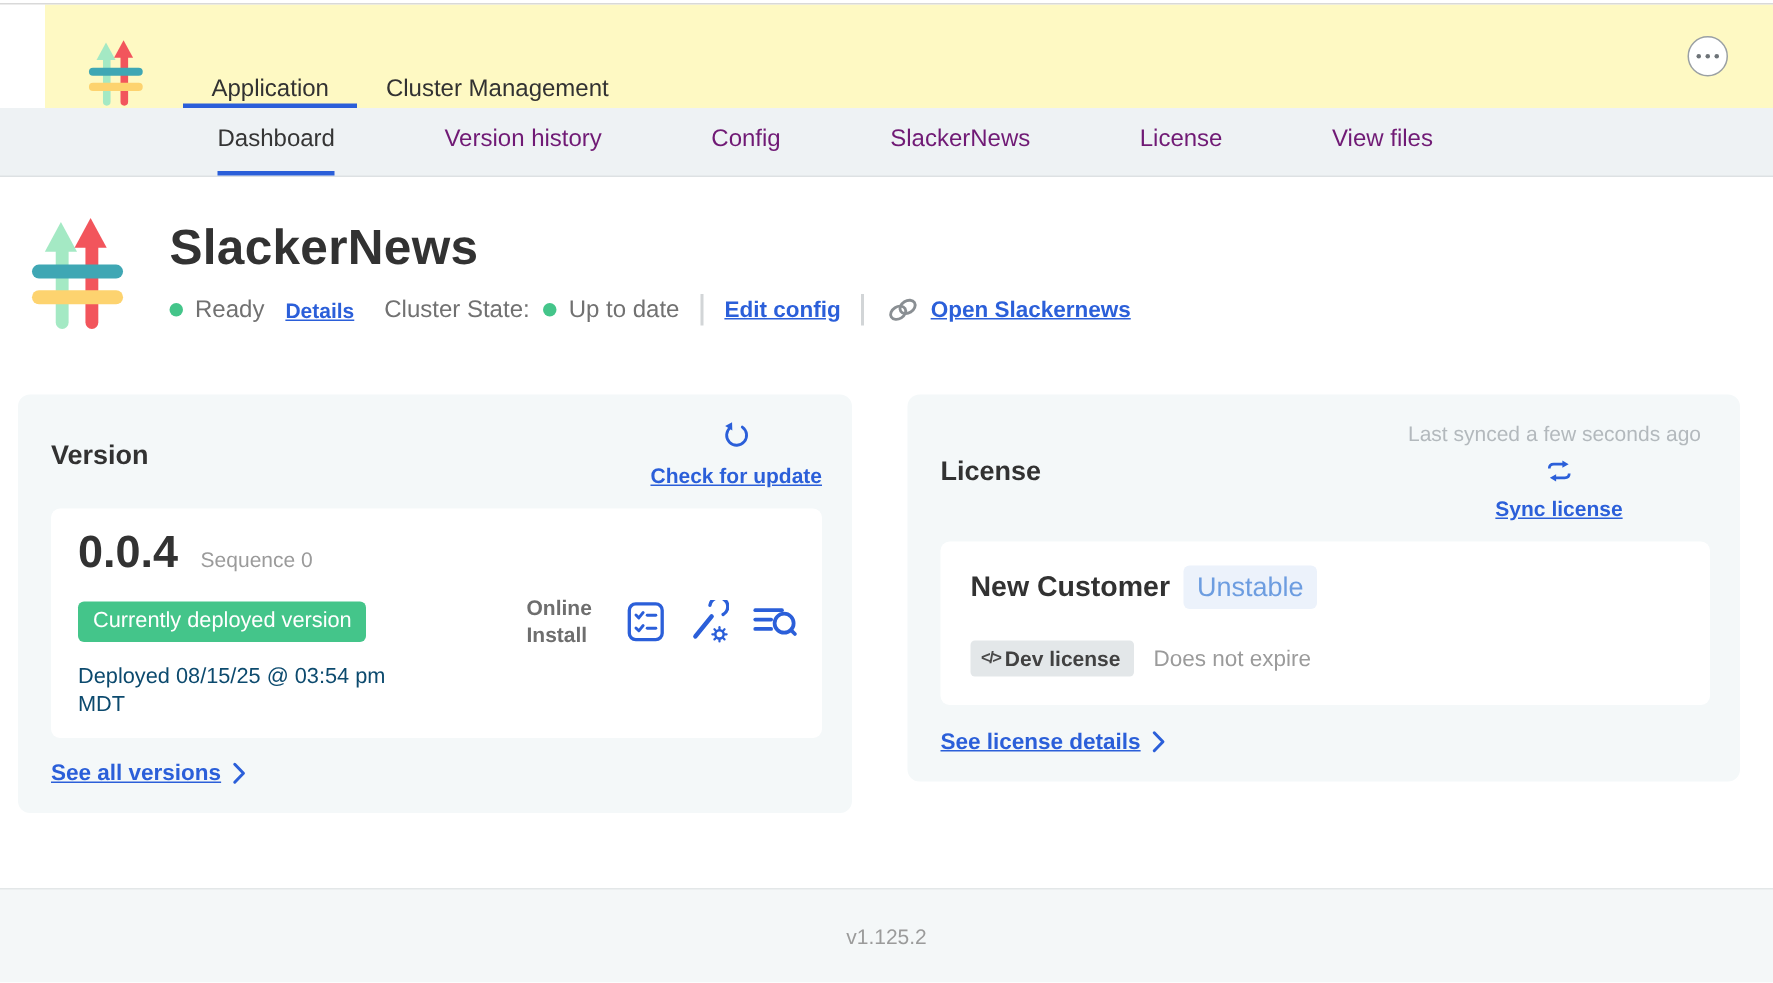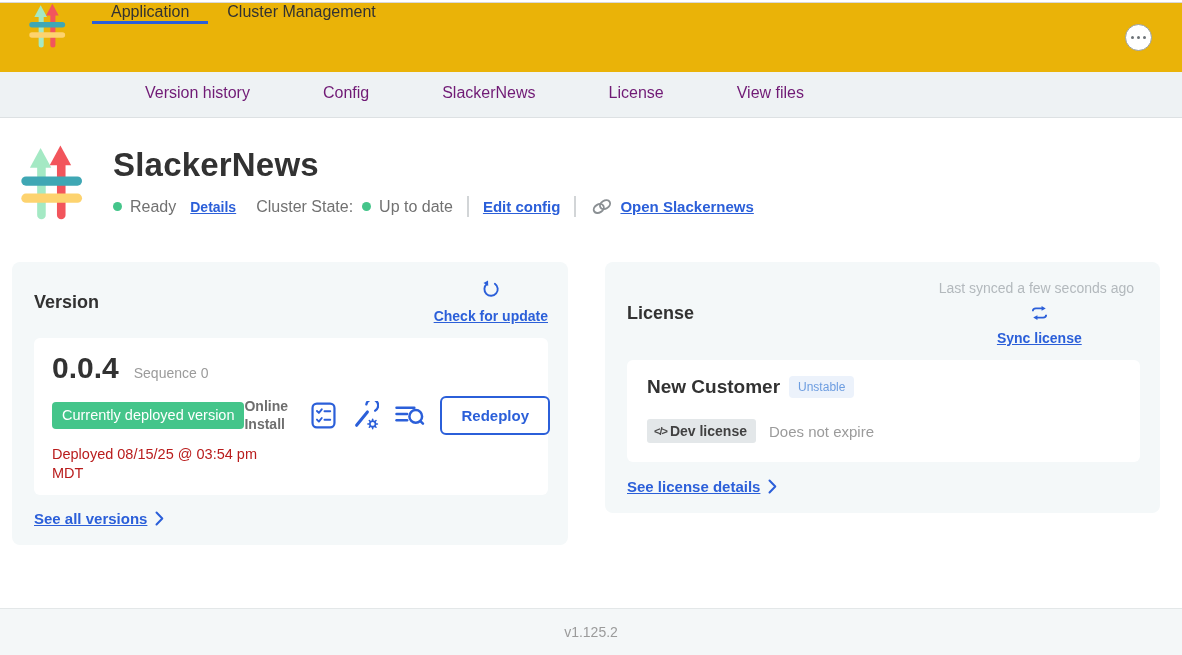--- a/index.html
+++ b/index.html
@@ -4,21 +4,21 @@
 <style>
   * { margin:0; padding:0; box-sizing:border-box; }
   html,body { width:1182px; height:655px; }
   body {
     font-family:"Liberation Sans","DejaVu Sans",sans-serif;
     background:#ffffff; color:#323232; position:relative; overflow:hidden;
   }
   .top-line { position:absolute; top:2px; left:0; right:0; height:1px; background:#d9d9d9; }
 
   
-  .app-header { height:69px; margin-top:3px; display:flex; align-items:flex-start; padding:0 30px 0 28px; background:#eab308; }
+  .app-header { height:69px; margin-top:3px; display:flex; align-items:flex-end; padding:0 30px 0 28px; background:#fef9c3;margin-left:30px; }
   .brand { display:flex; align-items:center; margin-right:24px; }
   .top-tabs { display:flex; align-items:stretch; }
   .top-tab { display:flex; align-items:center; padding:0 19px; font-size:16px; color:#323232; cursor:pointer; border-bottom:3px solid transparent; }
   .top-tab.active { border-bottom-color:#2b5fd9; }
   .hdr-spacer { flex:1; }
   .ellipsis-btn { align-self:center; width:27px; height:27px; border:1.5px solid #9aa0a4; border-radius:50%; display:flex; align-items:center; justify-content:center; gap:2.5px; cursor:pointer; background:#fff; }
   .ellipsis-btn i { width:3.5px; height:3.5px; border-radius:50%; background:#6d7378; }
 
   
   .subnav { height:46px; background:#eef2f4; border-bottom:1px solid #dde1e3; display:flex; align-items:stretch; padding-left:145px; }
@@ -53,33 +53,33 @@
 
   .ver-row1 { display:flex; align-items:baseline; gap:15px; }
   .ver-num { font-size:30px; font-weight:700; color:#323232; }
   .ver-seq { font-size:14px; color:#9b9b9b; }
   .ver-row2 { display:flex; align-items:center; margin-top:11px; }
   .badge-green { background:#44c58a; color:#fff; font-size:14.5px; padding:5px 10px 6px; border-radius:4px; white-space:nowrap; }
   .ver-right { margin-left:auto; display:flex; align-items:center; gap:15px; }
   .install-type { width:52px; font-size:14px; font-weight:700; color:#6e6e6e; line-height:1.25; }
   .icon-btn { display:flex; align-items:center; cursor:pointer; background:none; border:none; padding:0; }
   .redeploy-btn { background:#fff; border:2px solid #2b5fd9; color:#2b5fd9; font-weight:700; font-size:15px; border-radius:6px; padding:9px 19px; cursor:pointer; font-family:inherit; }
-  .deployed-at { margin-top:10px; width:210px; font-size:14.5px; color:#b91c1c; line-height:1.32; }
+  .deployed-at { margin-top:10px; width:210px; font-size:14.5px; color:#0c4a6e; line-height:1.32; }
   .see-row { display:flex; align-items:center; gap:8px; margin-top:15px; cursor:pointer; }
 
   .lic-row1 { display:flex; align-items:center; gap:9px; }
   .customer-name { font-size:19px; font-weight:700; color:#323232; }
-  .badge-channel { background:#ecf2fb; color:#6d9de0; font-size:12px; padding:4px 9px; border-radius:4px; }
+  .badge-channel { background:#ecf2fb; color:#6d9de0; font-size:18px; padding:4px 9px; border-radius:4px; }
   .lic-row2 { display:flex; align-items:center; gap:13px; margin-top:21px; margin-bottom:4px; }
   .badge-dev { background:#e3e7e9; color:#414141; font-size:14px; font-weight:700; padding:4px 9px 4px 7px; border-radius:3px; display:flex; align-items:center; gap:3px; }
   .code-glyph { font-size:11px; font-weight:700; color:#4a4a4a; letter-spacing:-1px; }
   .expiry { font-size:15px; color:#9b9b9b; }
 
   
-  footer { position:absolute; left:0; right:0; bottom:0; height:47px; background:#f4f7f8; border-top:1px solid #e3e7e8; display:flex; align-items:center; justify-content:center; }
+  footer { position:absolute; left:0; right:0; bottom:0; height:63px; background:#f4f7f8; border-top:1px solid #e3e7e8; display:flex; align-items:center; justify-content:center; }
   .footer-version { font-size:14px; color:#9b9b9b; }
 </style>
 </head>
 <body>
 
 <div class="top-line"></div>
 
 <header class="app-header">
   <div class="brand">
     <svg width="40" height="46" viewBox="0 0 100 118">
@@ -103,20 +103,23 @@
   </nav>
   <div class="hdr-spacer"></div>
   <div class="ellipsis-btn">
     <i></i>
       <i></i>
       <i></i>
   </div>
 </header>
 
 <nav class="subnav">
+  <div class="subnav-item active">
+      <span>Dashboard</span>
+    </div>
   <div class="subnav-item">
       <span>Version history</span>
     </div>
   <div class="subnav-item">
       <span>Config</span>
     </div>
   <div class="subnav-item">
       <span>SlackerNews</span>
     </div>
   <div class="subnav-item">
@@ -223,21 +226,20 @@
               <svg width="31" height="25" viewBox="0 0 32 26">
                 <g stroke="#2b5fd9" stroke-width="2.6" stroke-linecap="round">
                   <line x1="2.5" y1="5" x2="21" y2="5"></line>
                   <line x1="2.5" y1="11.5" x2="13.5" y2="11.5"></line>
                   <line x1="2.5" y1="18" x2="13.5" y2="18"></line>
                 </g>
                 <circle cx="22.5" cy="14" r="6.6" fill="none" stroke="#2b5fd9" stroke-width="2.6"></circle>
                 <line x1="27.3" y1="18.8" x2="30" y2="21.5" stroke="#2b5fd9" stroke-width="2.6" stroke-linecap="round"></line>
               </svg>
             </button>
-            <button class="redeploy-btn">Redeploy</button>
           </div>
         </div>
         <div class="deployed-at">Deployed 08/15/25 @ 03:54 pm MDT</div>
       </div>
 
       <div class="see-row">
         <a class="link md-link">See all versions</a>
         <svg width="9" height="15" viewBox="0 0 9 15">
           <polyline points="1.5,1.5 7.3,7.5 1.5,13.5" fill="none" stroke="#2b5fd9" stroke-width="2" stroke-linecap="round" stroke-linejoin="round"></polyline>
         </svg>

